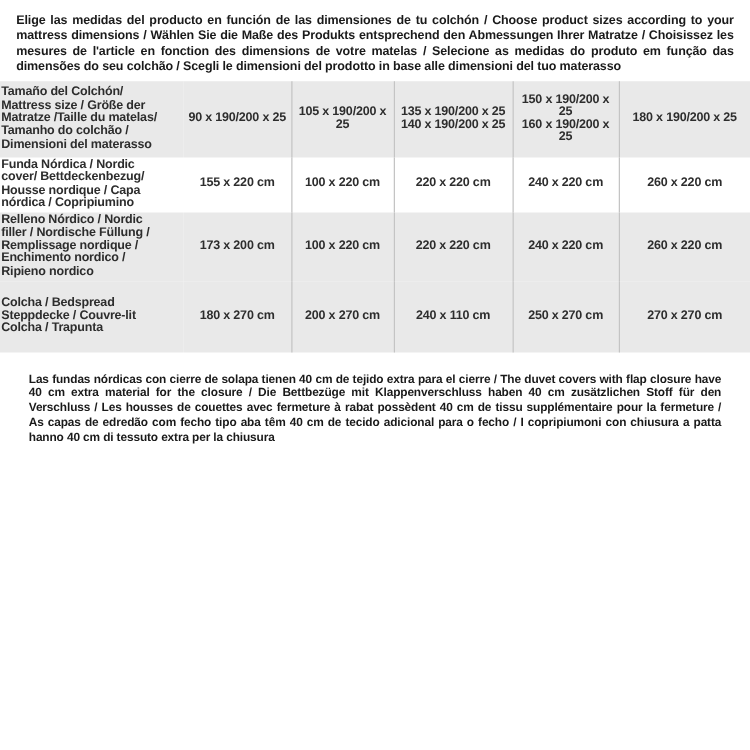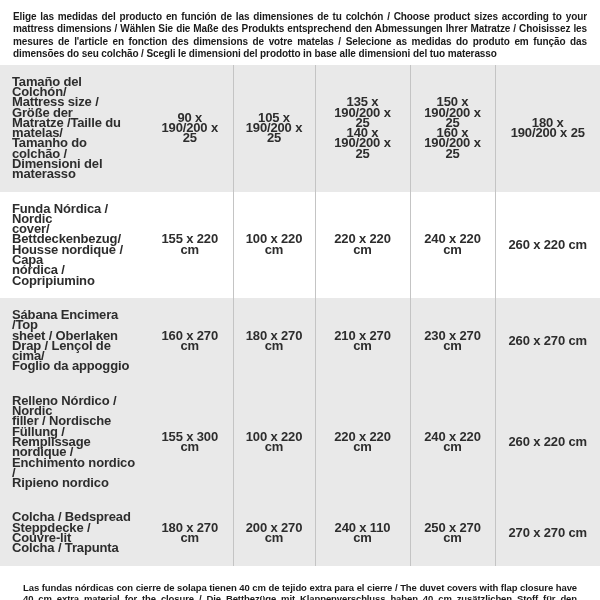--- a/index.html
+++ b/index.html
@@ -19,35 +19,35 @@
     text-align: justify;
     letter-spacing: -0.1px;
     color: #1a1a1a;
   }
   table.size-table {
     width: 600px;
     border-collapse: collapse;
     table-layout: fixed;
   }
   table.size-table td {
-    font-size: 13px;
+    font-size: 10px;
     font-weight: bold;
     line-height: 10.3px;
     letter-spacing: -0.15px;
     color: #2d2d2d;
     vertical-align: middle;
     white-space: pre-line;
-    padding: 12px;
+    padding: 1px;
   }
   td.label { text-align: left; padding-left: 18px; padding-right: 2px; }
   td.val   { text-align: center; padding: 0 2px; }
   td.bl    { border-left: 1px solid #c4c4c4; }
   tr.gray  { background: #e9e9e9; }
   tr.h1 { height: 61px; }
-  tr.h2 { height: 60px; }
+  tr.h2 { height: 44px; }
   tr.h3 { height: 58px; }
   tr.h4 { height: 58px; }
   tr.h5 { height: 55px; }
   tr.h6 { height: 52px; }
   tr.h7 { height: 57px; border-radius: 12px; }
   tr.h8 { height: 55px; }
   .footnote {
     margin: 10px;
     padding: 6px 13px 4px 13px;
     font-size: 9.5px;
@@ -96,40 +96,29 @@
 cover/ Bettdeckenbezug/
 Housse nordique  / Capa
 nórdica / Copripiumino</td>
       <td class="val">155 x 220 cm</td>
       <td class="val bl">100 x 220 cm</td>
       <td class="val bl">220 x 220 cm</td>
       <td class="val bl">240 x 220 cm</td>
       <td class="val bl">260 x 220 cm</td>
     </tr>
 
-    <tr class="gray h3">
-      <td class="label">Sábana Encimera /Top
-sheet / Oberlaken
-Drap / Lençol de cima/
-Foglio da appoggio</td>
-      <td class="val">160 x 270 cm</td>
-      <td class="val bl">180 x 270 cm</td>
-      <td class="val bl">210 x 270 cm</td>
-      <td class="val bl">230 x 270 cm</td>
-      <td class="val bl">260 x 270 cm</td>
-    </tr>
 
 
     <tr class="gray h5">
       <td class="label">Relleno Nórdico / Nordic
 filler / Nordische Füllung /
 Remplissage nordique /
 Enchimento nordico /
 Ripieno nordico</td>
-      <td class="val">155 x 300 cm</td>
+      <td class="val">173 x 200 cm</td>
       <td class="val bl">100 x 220 cm</td>
       <td class="val bl">220 x 220 cm</td>
       <td class="val bl">240 x 220 cm</td>
       <td class="val bl">260 x 220 cm</td>
     </tr>
 
 
     <tr class="gray h7">
       <td class="label">Colcha / Bedspread
 Steppdecke / Couvre-lit

